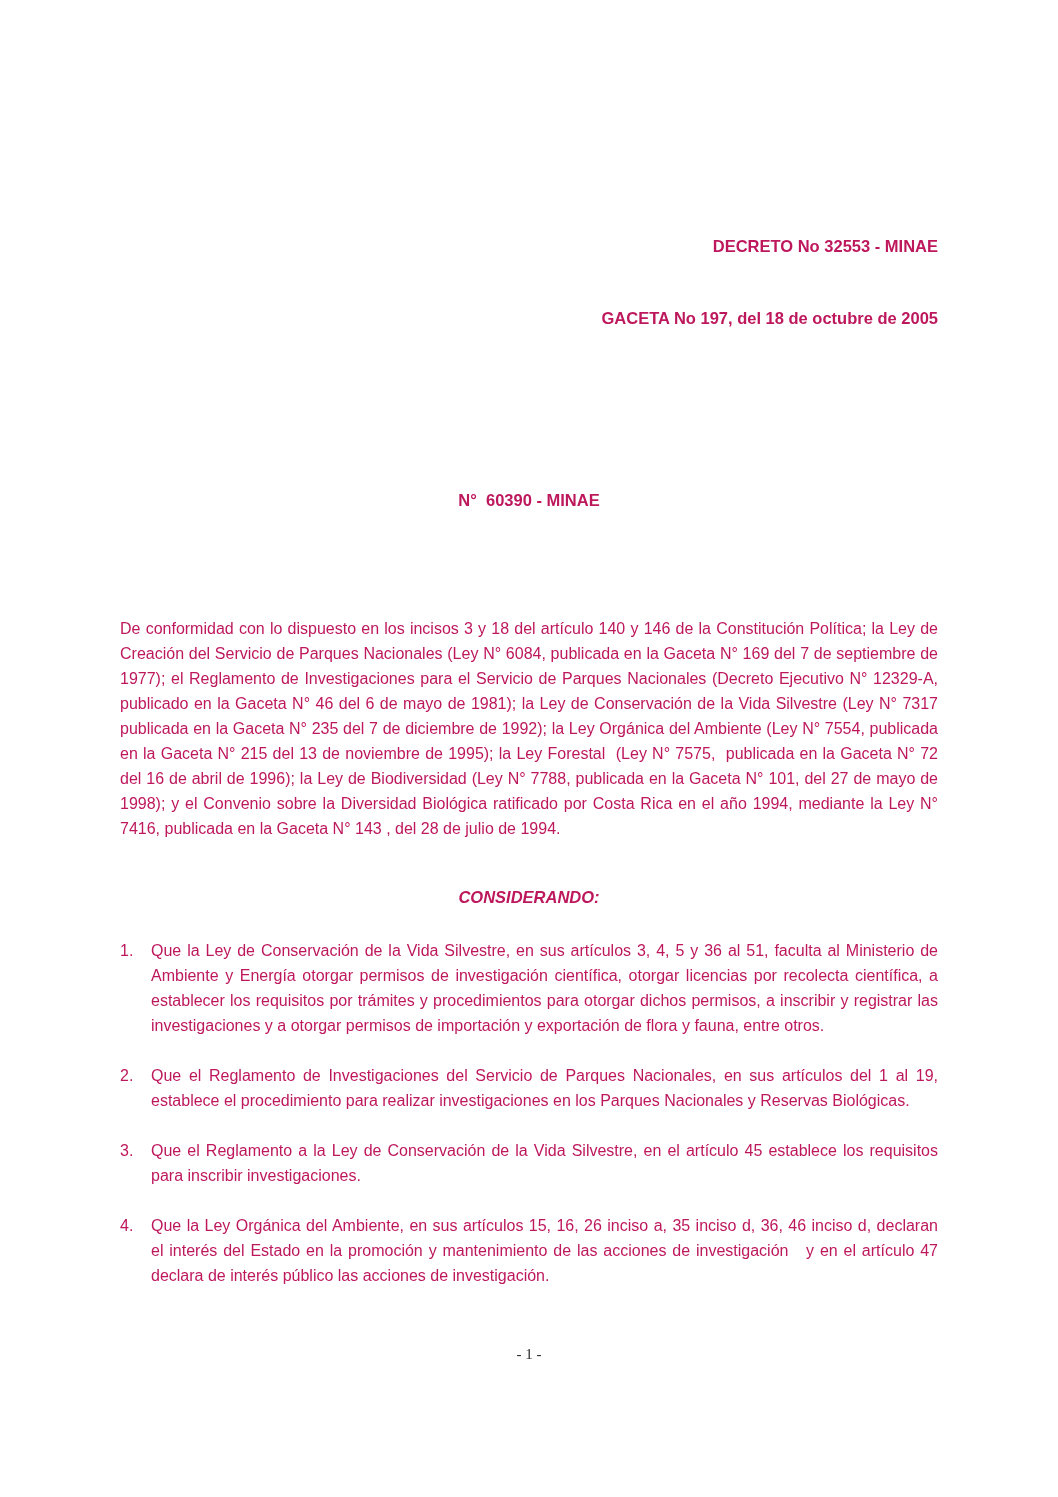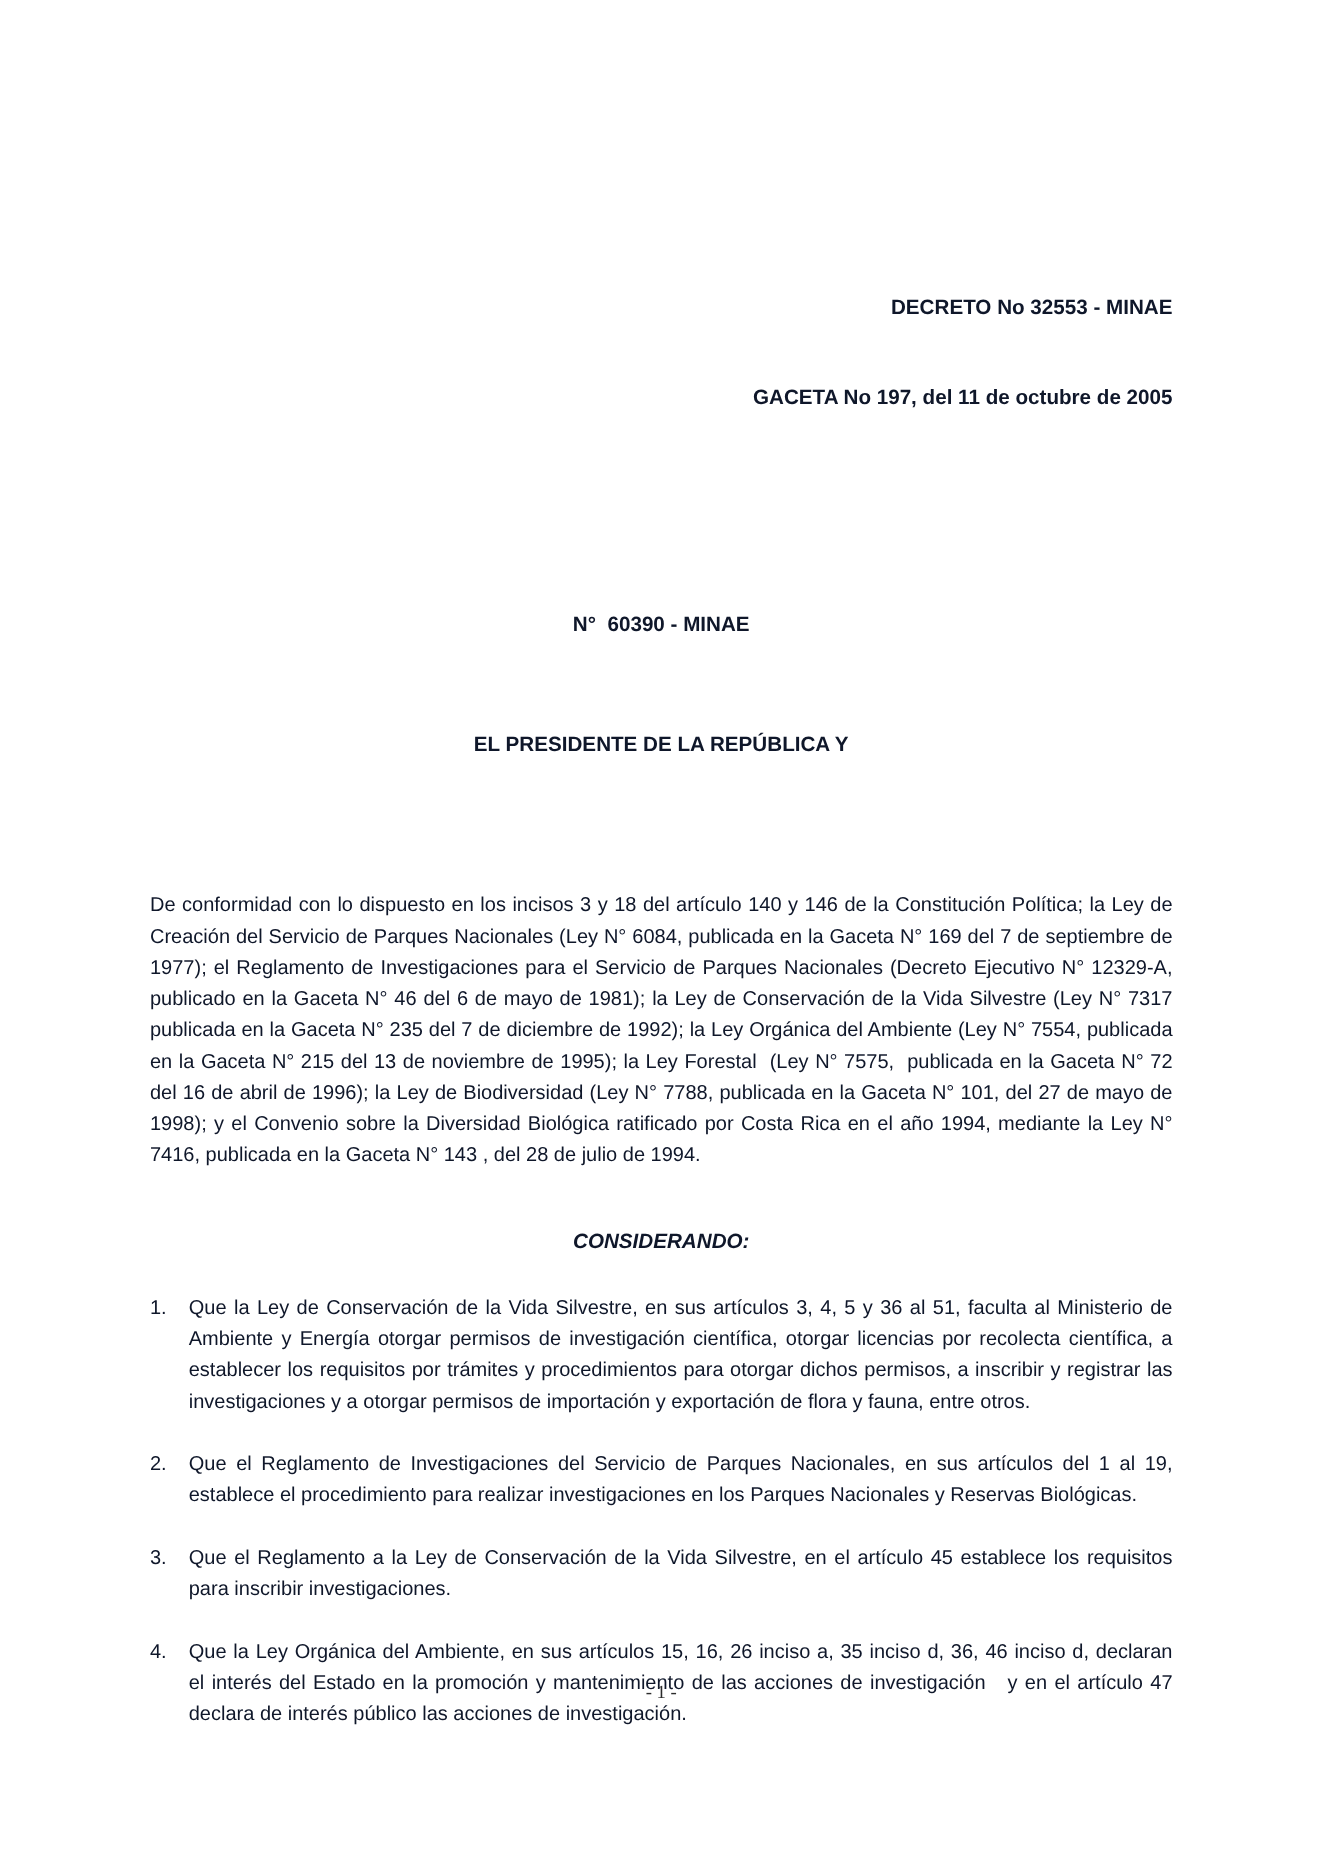--- a/index.html
+++ b/index.html
@@ -8,21 +8,21 @@
     height: 1497px;
     background: #ffffff;
     position: relative;
     overflow: hidden;
   }
   .page {
     box-sizing: border-box;
     width: 1058px;
     height: 1497px;
     padding: 186px 120px 0 120px;
-    color: #0f172a;
+    color: #be185d;
     font-family: "Liberation Sans", sans-serif;
     font-size: 16px;
   }
   .doc-header {
     text-align: right;
     font-weight: bold;
     font-size: 16.5px;
     line-height: 24px;
     white-space: pre-wrap;
   }
@@ -76,26 +76,25 @@
     color: #2b2b2b;
   }
 </style>
 </head>
 <body>
 
 <div class="page">
 
   <div class="doc-header">
     <div>DECRETO No 32553 - MINAE</div>
-    <div>GACETA No 197, del 11 de octubre de 2005</div>
+    <div>GACETA No 197, del 18 de octubre de 2005</div>
   </div>
 
   <div class="doc-title">
     <div>N°  60390 - MINAE</div>
-    <div>EL PRESIDENTE DE LA REPÚBLICA Y</div>
   </div>
 
   <div class="preamble">De conformidad con lo dispuesto en los incisos 3 y 18 del artículo 140 y 146 de la Constitución Política; la Ley de Creación del Servicio de Parques Nacionales (Ley N° 6084, publicada en la Gaceta N° 169 del 7 de septiembre de 1977); el Reglamento de Investigaciones para el Servicio de Parques Nacionales (Decreto Ejecutivo N° 12329-A, publicado en la Gaceta N° 46 del 6 de mayo de 1981); la Ley de Conservación de la Vida Silvestre (Ley N° 7317 publicada en la Gaceta N° 235 del 7 de diciembre de 1992); la Ley Orgánica del Ambiente (Ley N° 7554, publicada en la Gaceta N° 215 del 13 de noviembre de 1995); la Ley Forestal  (Ley N° 7575,  publicada en la Gaceta N° 72 del 16 de abril de 1996); la Ley de Biodiversidad (Ley N° 7788, publicada en la Gaceta N° 101, del 27 de mayo de 1998); y el Convenio sobre la Diversidad Biológica ratificado por Costa Rica en el año 1994, mediante la Ley N° 7416, publicada en la Gaceta N° 143 , del 28 de julio de 1994.</div>
 
   <div class="considerando-heading">CONSIDERANDO:</div>
 
   <div class="considerando-list">
     <div class="considerando-item">
       <span class="item-number">1.</span>
       <span class="item-text">Que la Ley de Conservación de la Vida Silvestre, en sus artículos 3, 4, 5 y 36 al 51, faculta al Ministerio de Ambiente y Energía otorgar permisos de investigación científica, otorgar licencias por recolecta científica, a establecer los requisitos por trámites y procedimientos para otorgar dichos permisos, a inscribir y registrar las investigaciones y a otorgar permisos de importación y exportación de flora y fauna, entre otros.</span>

